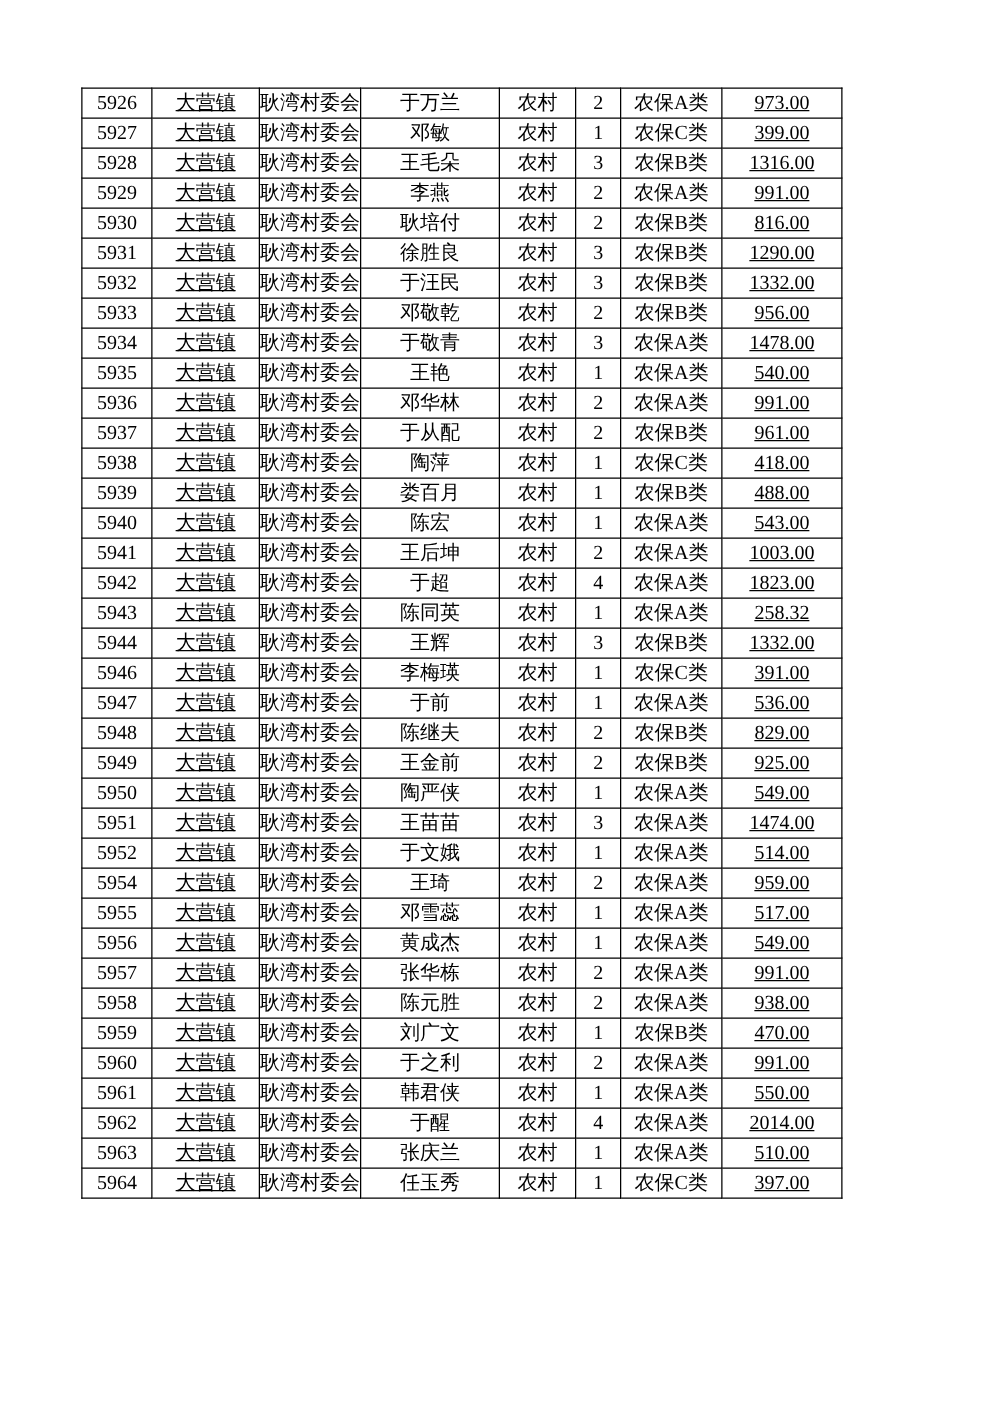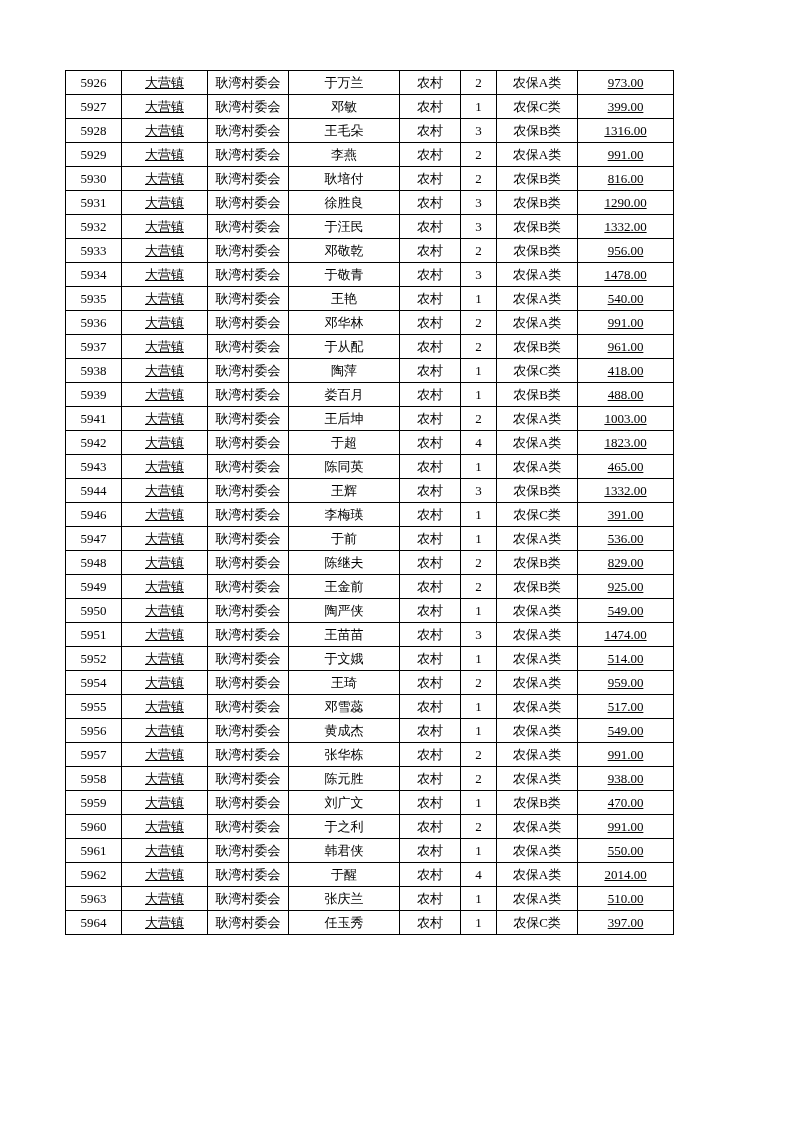--- a/index.html
+++ b/index.html
@@ -16,21 +16,21 @@
     color: #000000;
     overflow: hidden;
   }
   table.roster {
     position: absolute;
     left: 65px;
     top: 70px;
     width: 600px;
     border-collapse: collapse;
     table-layout: fixed;
-    font-size: 13px;
+    font-size: 16px;
   }
   table.roster td {
     border: 1px solid #000000;
     height: 23px;
     padding: 0;
     text-align: center;
     vertical-align: middle;
     white-space: nowrap;
     overflow: hidden;
   }
@@ -183,20 +183,30 @@
           <td class="col-id">5939</td>
           <td class="col-town">大营镇</td>
           <td class="col-village">耿湾村委会</td>
           <td class="col-name">娄百月</td>
           <td class="col-residence">农村</td>
           <td class="col-count">1</td>
           <td class="col-category">农保B类</td>
           <td class="col-amount">488.00</td>
         </tr>
         <tr>
+          <td class="col-id">5940</td>
+          <td class="col-town">大营镇</td>
+          <td class="col-village">耿湾村委会</td>
+          <td class="col-name">陈宏</td>
+          <td class="col-residence">农村</td>
+          <td class="col-count">1</td>
+          <td class="col-category">农保A类</td>
+          <td class="col-amount">543.00</td>
+        </tr>
+        <tr>
           <td class="col-id">5941</td>
           <td class="col-town">大营镇</td>
           <td class="col-village">耿湾村委会</td>
           <td class="col-name">王后坤</td>
           <td class="col-residence">农村</td>
           <td class="col-count">2</td>
           <td class="col-category">农保A类</td>
           <td class="col-amount">1003.00</td>
         </tr>
         <tr>
@@ -210,21 +220,21 @@
           <td class="col-amount">1823.00</td>
         </tr>
         <tr>
           <td class="col-id">5943</td>
           <td class="col-town">大营镇</td>
           <td class="col-village">耿湾村委会</td>
           <td class="col-name">陈同英</td>
           <td class="col-residence">农村</td>
           <td class="col-count">1</td>
           <td class="col-category">农保A类</td>
-          <td class="col-amount">465.00</td>
+          <td class="col-amount">258.32</td>
         </tr>
         <tr>
           <td class="col-id">5944</td>
           <td class="col-town">大营镇</td>
           <td class="col-village">耿湾村委会</td>
           <td class="col-name">王辉</td>
           <td class="col-residence">农村</td>
           <td class="col-count">3</td>
           <td class="col-category">农保B类</td>
           <td class="col-amount">1332.00</td>

